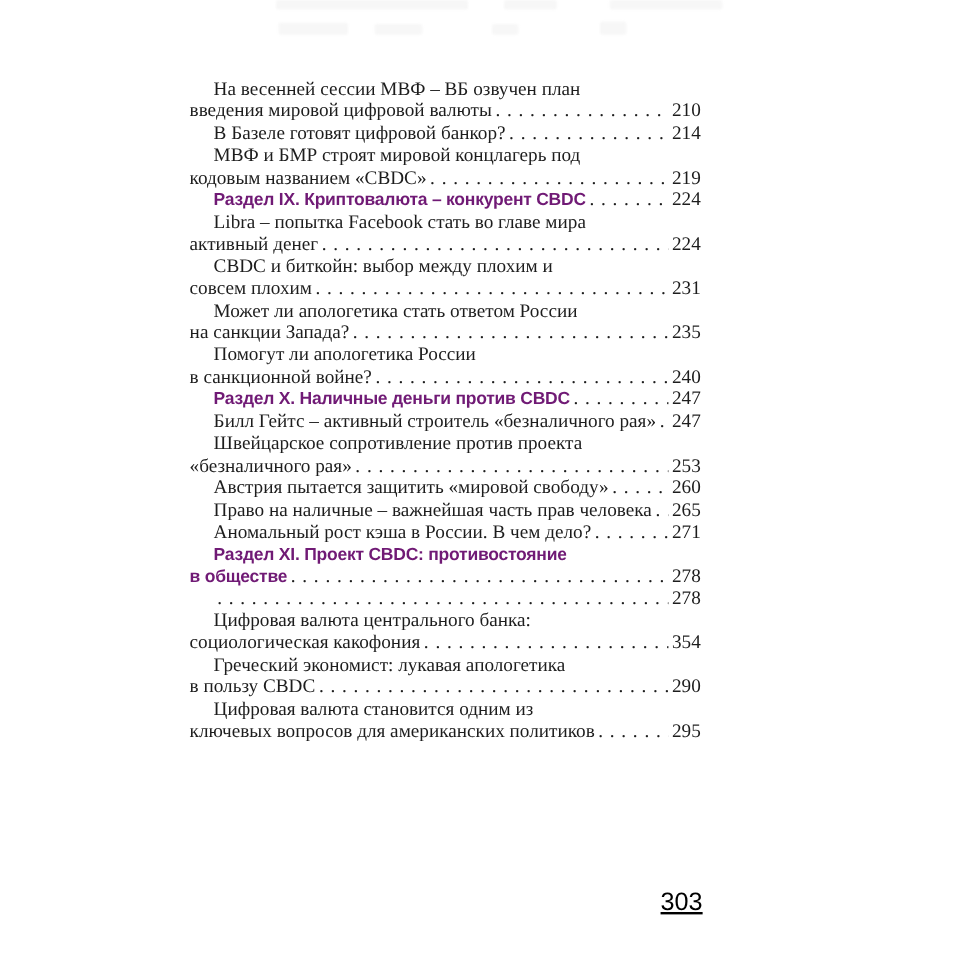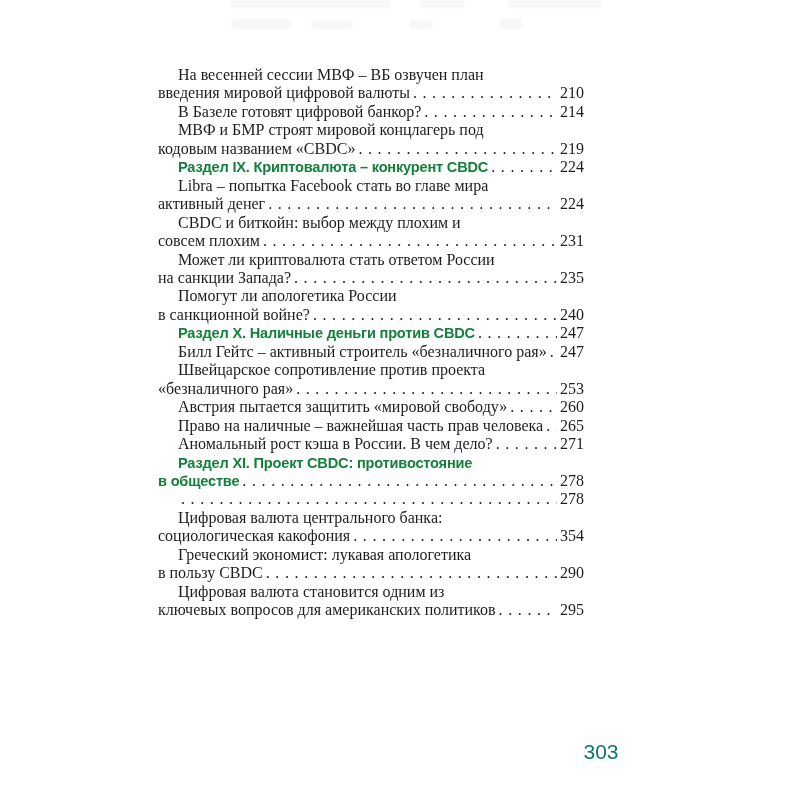--- a/index.html
+++ b/index.html
@@ -44,21 +44,21 @@
     font-size: 16px;
     white-space: nowrap;
   }
   .line.first { padding-left: 20px; }
   .t { flex: 0 1 auto; overflow: hidden; }
   .t.sec {
     font-family: "Liberation Sans", sans-serif;
     font-weight: 700;
     font-size: 14.6px;
     letter-spacing: -0.2px;
-    color: #15803d;
+    color: #701a75;
   }
   .dots {
     flex: 1 1 0;
     min-width: 6px;
     overflow: hidden;
     white-space: nowrap;
     margin-left: 3px;
     margin-right: 3px;
     letter-spacing: 0.8px;
     color: #1d1d1d;
@@ -70,27 +70,28 @@
     flex: 0 0 auto;
     min-width: 27px;
     text-align: left;
     font-size: 16px;
     font-family: "Liberation Serif", serif;
     font-weight: 400;
     color: #1d1d1d;
   }
   .footer {
     position: absolute;
-    left: 569px;
+    left: 536px;
     top: 740px;
     width: 64px;
     text-align: center;
     font-family: "Liberation Sans", sans-serif;
     font-size: 21px;
-    color: #0f766e;
+    color: #000000;
+    text-decoration: underline;
   }
 </style>
 </head>
 <body>
 
 <div class="book-page">
   <div class="artifact a1"></div>
   <div class="artifact a2"></div>
   <div class="artifact a3"></div>
   <div class="artifact a4"></div>
@@ -135,21 +136,21 @@
       </div>
       <div class="line first">
         <span class="t">CBDC и биткойн: выбор между плохим и</span>
       </div>
       <div class="line cont">
         <span class="t">совсем плохим</span>
         <span class="dots">. . . . . . . . . . . . . . . . . . . . . . . . . . . . . . . . . . . . . . . . . . . . . . . . . . . . . . . . . . . . . . . . . . . . . . . . . . . . . . . . . . . . . . . . . .</span>
         <span class="pg">231</span>
       </div>
       <div class="line first">
-        <span class="t">Может ли криптовалюта стать ответом России</span>
+        <span class="t">Может ли апологетика стать ответом России</span>
       </div>
       <div class="line cont">
         <span class="t">на санкции Запада?</span>
         <span class="dots">. . . . . . . . . . . . . . . . . . . . . . . . . . . . . . . . . . . . . . . . . . . . . . . . . . . . . . . . . . . . . . . . . . . . . . . . . . . . . . . . . . . . . . . . . .</span>
         <span class="pg">235</span>
       </div>
       <div class="line first">
         <span class="t">Помогут ли апологетика России</span>
       </div>
       <div class="line cont">

